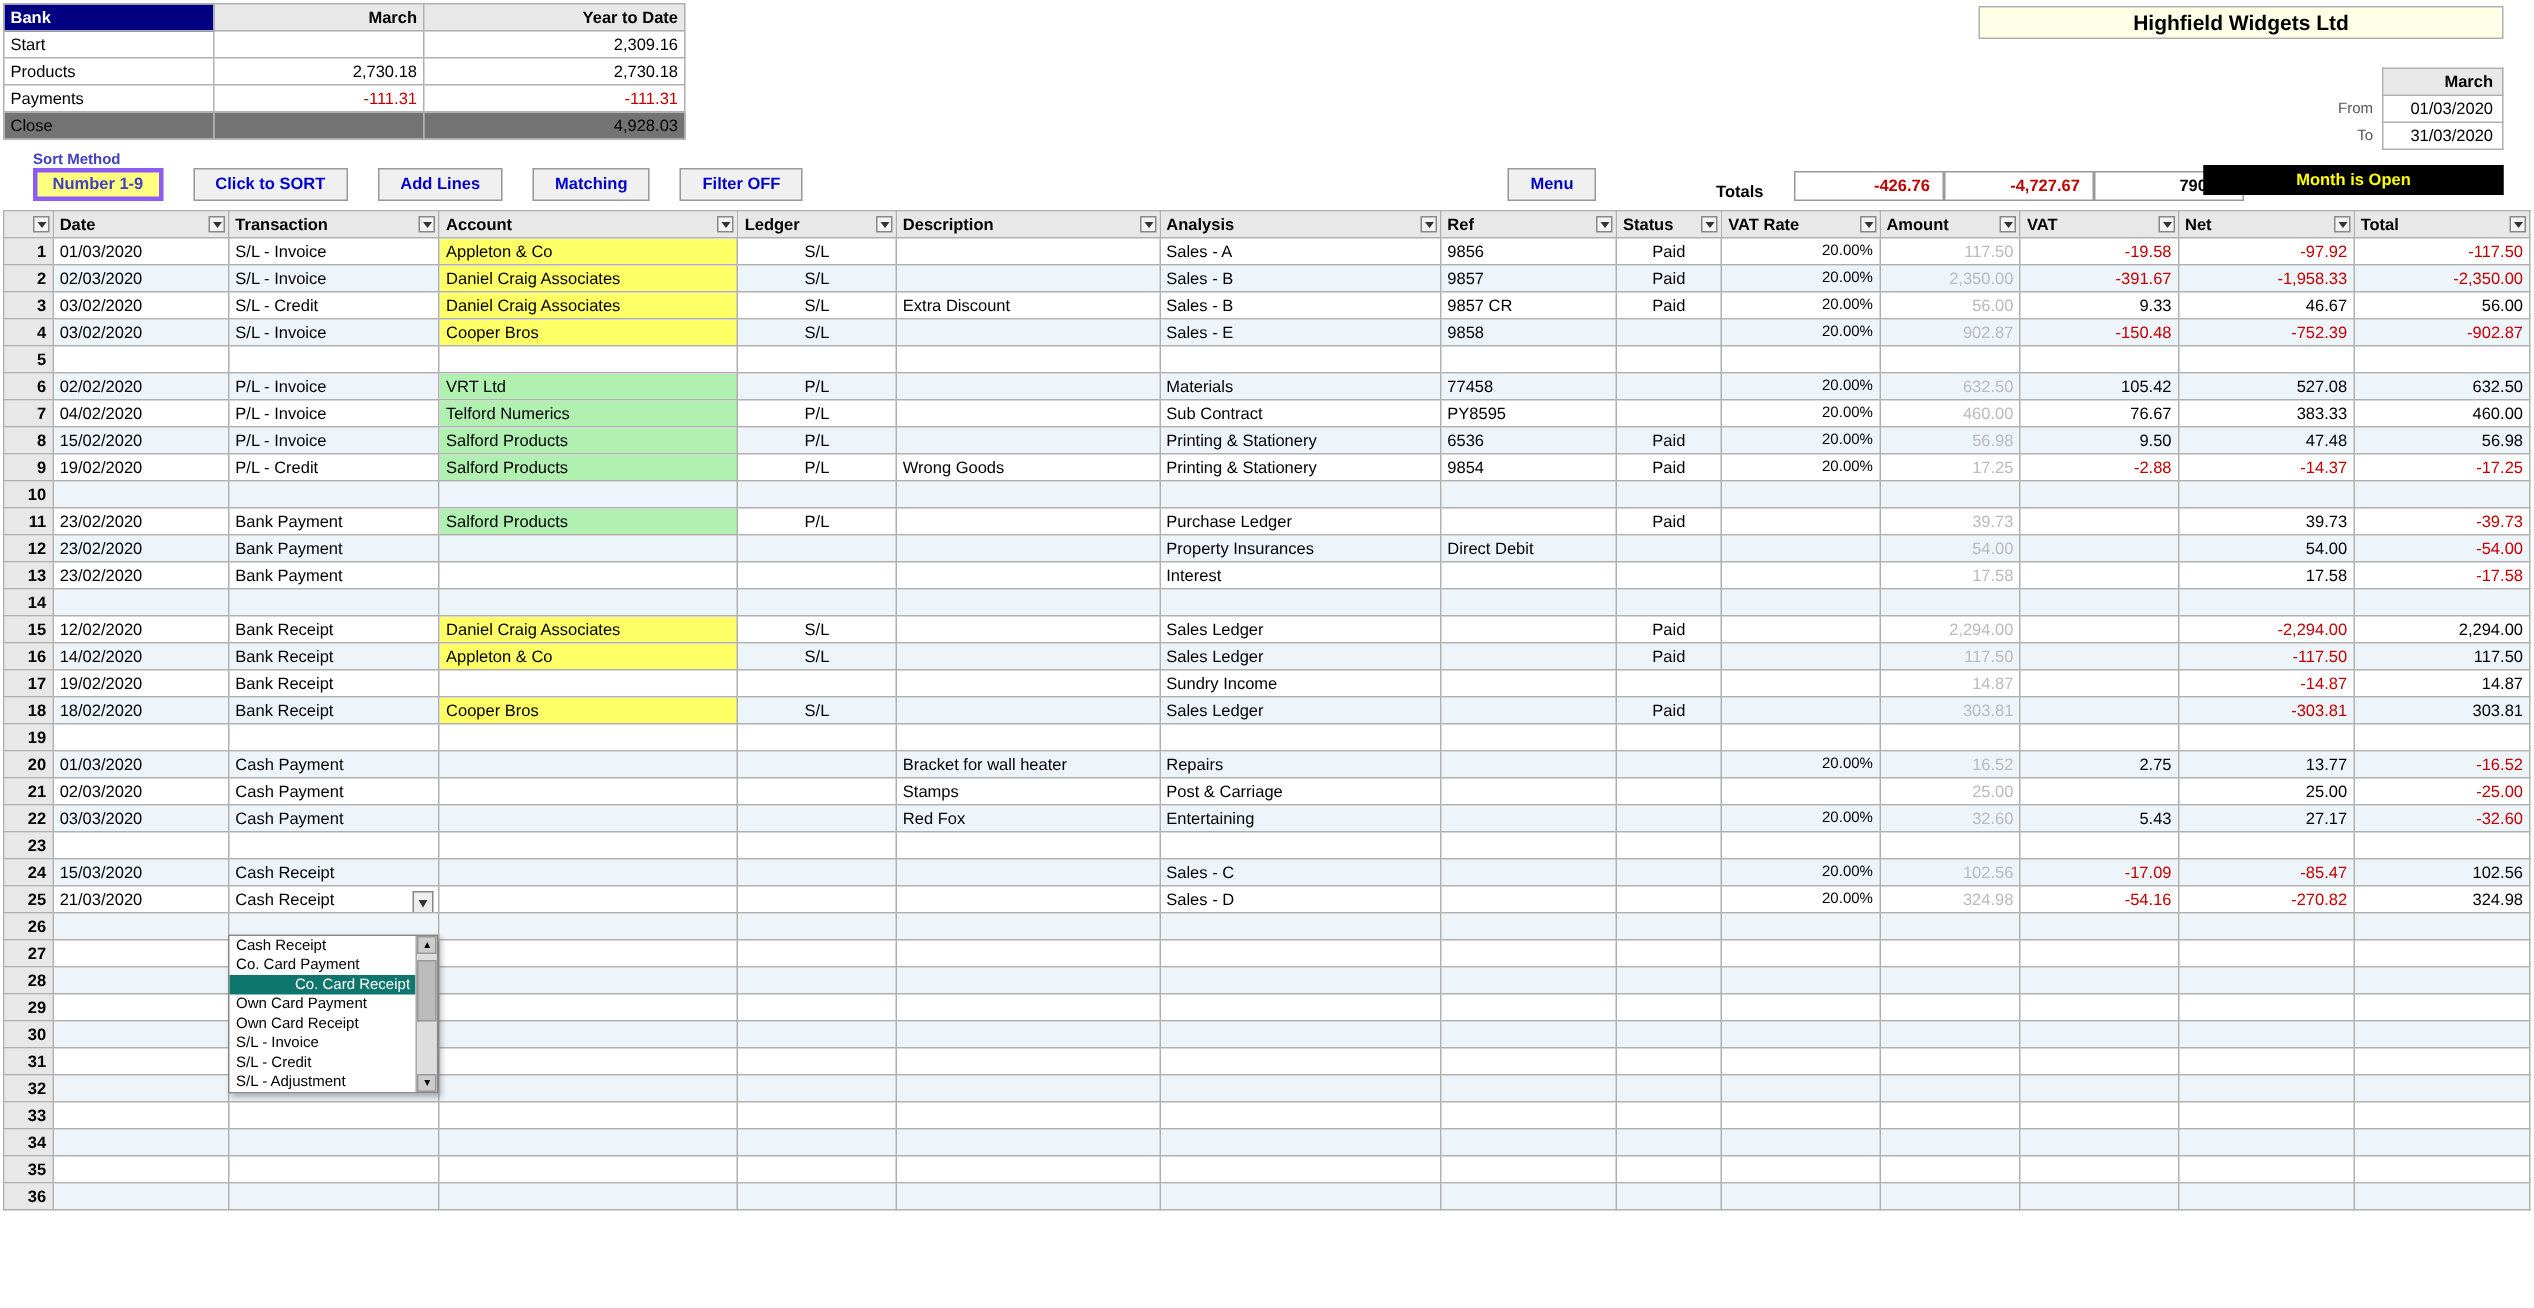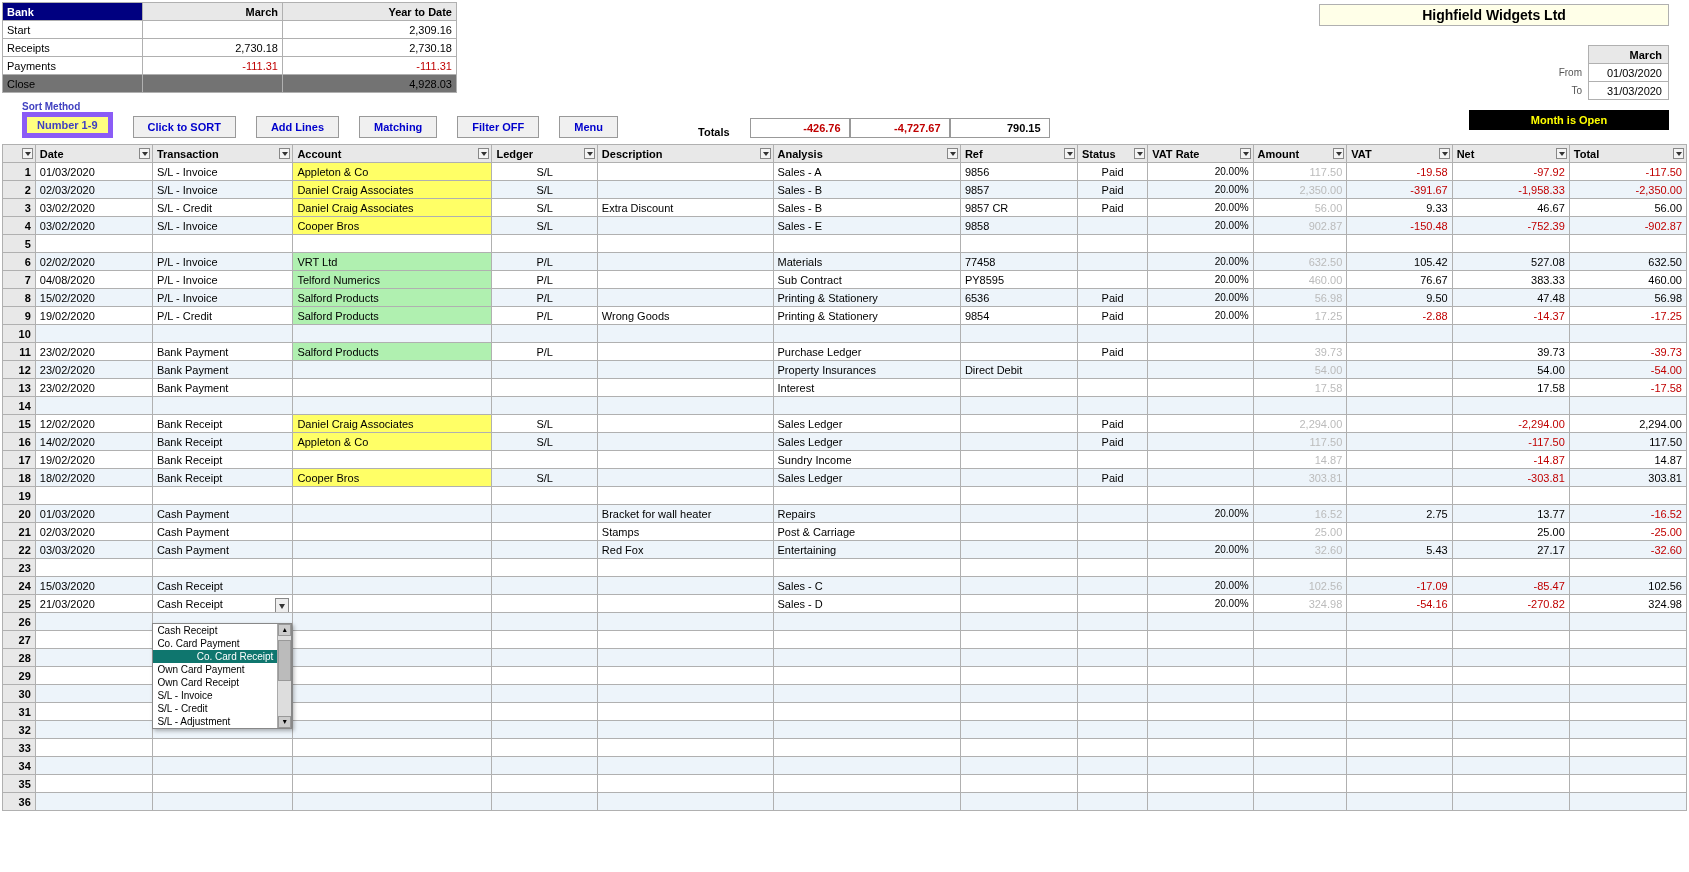--- a/index.html
+++ b/index.html
@@ -20,23 +20,23 @@
 .date-box { position: absolute; top: 45px; right: 20px; }
 .date-box td { text-align: right; padding: 1px 6px; }
 .date-label { border: none; color: #555; font-size: 10px; }
 .date-head { background: #e8e8e8; font-weight: bold; text-align: center; }
 .date-val { background: #fff; text-align: center; width: 80px; }
 .status-bar { position: absolute; top: 110px; right: 20px; background: #000; color: #ffff00; font-weight: bold; padding: 3px 30px; border: 1px solid #000; width: 200px; text-align: center; }
 
 .controls { margin: 6px 0 6px 20px; display: flex; align-items: flex-end; gap: 20px; }
 .sort-method { }
 .sort-method-label { color: #4040c0; font-size: 10px; font-weight: bold; }
-.sort-method-val { background: #ffff80; border: 5px solid #8b5cf6; padding: 2px 10px; color: #4040c0; font-weight: bold; }
+.sort-method-val { background: #ffff80; border: 3px solid #8b5cf6; padding: 2px 10px; color: #4040c0; font-weight: bold; }
 .btn { background: #f0f0f0; border: 1px solid #999; padding: 4px 14px; color: #0000cc; font-weight: bold; cursor: pointer; font-size: 11px; }
-.menu-btn { }
+.menu-btn { margin-left: 450px; }
 .totals-label { font-weight: bold; margin-left: 60px; }
 .totals-box { display: flex; }
 .tot-cell { border: 1px solid #999; padding: 3px 8px; text-align: right; font-weight: bold; width: 100px; }
 
 .main-grid { width: 100%; margin-top: 4px; }
 .main-grid th { background: #e8e8e8; font-weight: bold; text-align: left; position: relative; padding-right: 16px; }
 .main-grid th.num-col { width: 28px; text-align: right; padding-right: 4px;}
 .filter-arrow { position: absolute; right: 2px; top: 3px; width: 11px; height: 11px; background: #f4f4f4; border: 1px solid #888; cursor: pointer; }
 .filter-arrow::after { content: ""; position: absolute; top: 3px; left: 2px; border-left: 3px solid transparent; border-right: 3px solid transparent; border-top: 4px solid #333; }
 .rownum { background: #e8e8e8; text-align: right; font-weight: bold; width: 28px; }
@@ -72,21 +72,21 @@
     <td class="col-header" style="width:174px">Year to Date</td>
   </tr>
   </tbody>
     <tbody id="bank-rows">
       <tr>
         <td class="bs-label">Start</td>
     <td class="bs-val "></td>
     <td class="bs-val ">2,309.16</td>
       </tr>
       <tr>
-        <td class="bs-label">Receipts</td>
+        <td class="bs-label">Products</td>
     <td class="bs-val ">2,730.18</td>
     <td class="bs-val ">2,730.18</td>
       </tr>
       <tr>
         <td class="bs-label">Payments</td>
     <td class="bs-val neg">-111.31</td>
     <td class="bs-val neg">-111.31</td>
       </tr>
       <tr class="gray-row">
         <td class="bs-label">Close</td>
@@ -246,21 +246,21 @@
     <td>77458</td>
     <td class="td-center"></td>
     <td class="td-right" style="font-size:10px">20.00%</td>
     <td class="amt-gray">632.50</td>
     <td class="td-right ">105.42</td>
     <td class="td-right ">527.08</td>
     <td class="td-right ">632.50</td>
       </tr>
       <tr>
     <td class="rownum">7</td>
-    <td>04/08/2020</td>
+    <td>04/02/2020</td>
     <td style="position:relative">P/L - Invoice</td>
     <td class="acct-green">Telford Numerics</td>
     <td class="td-center">P/L</td>
     <td></td>
     <td>Sub Contract</td>
     <td>PY8595</td>
     <td class="td-center"></td>
     <td class="td-right" style="font-size:10px">20.00%</td>
     <td class="amt-gray">460.00</td>
     <td class="td-right ">76.67</td>

